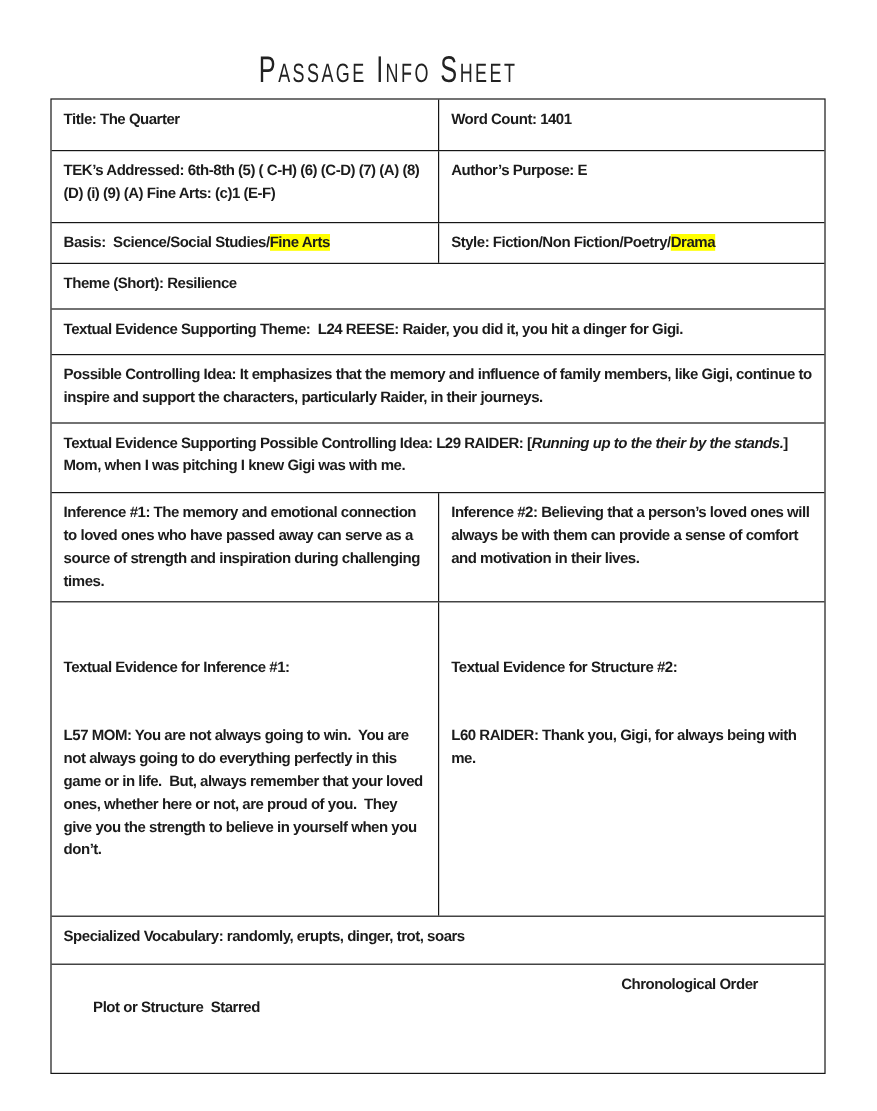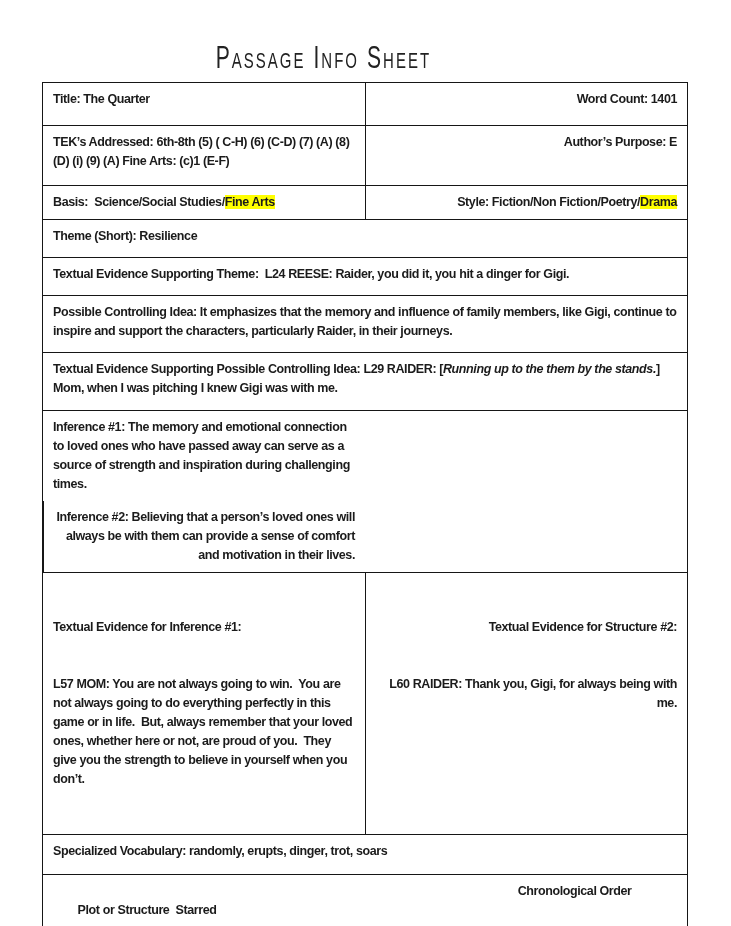--- a/index.html
+++ b/index.html
@@ -54,31 +54,31 @@
   .cell {
     padding: 7px 10px;
     font-size: 12.5px;
     font-weight: 700;
     line-height: 19px;
     letter-spacing: -0.4px;
     white-space: pre-wrap;
     font-stretch: semi-condensed;
   }
   .half { width: 50%; }
-  .half + .half { border-left: 1.5px solid var(--line); text-align: right; }
+  .half + .half { border-left: 1.5px solid var(--line); }
   .full { width: 100%; }
   .r1  { min-height: 43px; }
   .r2  { min-height: 60px; }
   .r3  { min-height: 33px; }
   .r4  { min-height: 38px; }
   .r5  { min-height: 39px; }
   .r6  { min-height: 38px; }
   .r7  { min-height: 57px; }
   .r8  { min-height: 58px; }
-  .r9  { min-height: 90px; flex-direction: column; }
+  .r9  { min-height: 90px; }
   .r10 { min-height: 145px; }
   .r11 { min-height: 40px; }
   .r12 { min-height: 38px; position: relative; }
   .hl { background: var(--highlight); }
   .ital { font-style: italic; }
   .chron {
     position: absolute;
     left: 73.7%;
     top: 7px;
     white-space: nowrap;
@@ -117,21 +117,21 @@
 
     <div class="row r6">
       <div class="cell full">Textual Evidence Supporting Theme:  L24 REESE: Raider, you did it, you hit a dinger for Gigi.</div>
     </div>
 
     <div class="row r7">
       <div class="cell full">Possible Controlling Idea: It emphasizes that the memory and influence of family members, like Gigi, continue to inspire and support the characters, particularly Raider, in their journeys.</div>
     </div>
 
     <div class="row r8">
-      <div class="cell full"><span>Textual Evidence Supporting Possible Controlling Idea: L29 RAIDER: [</span><span class="ital">Running up to the them by the stands.</span><span>] Mom, when I was pitching I knew Gigi was with me.</span></div>
+      <div class="cell full"><span>Textual Evidence Supporting Possible Controlling Idea: L29 RAIDER: [</span><span class="ital">Running up to the their by the stands.</span><span>] Mom, when I was pitching I knew Gigi was with me.</span></div>
     </div>
 
     <div class="row r9">
       <div class="cell half">Inference #1: The memory and emotional connection to loved ones who have passed away can serve as a source of strength and inspiration during challenging times.</div>
       <div class="cell half">Inference #2: Believing that a person’s loved ones will always be with them can provide a sense of comfort and motivation in their lives.</div>
     </div>
 
     <div class="row r10">
       <div class="cell half">
         <div>Textual Evidence for Inference #1:</div>

